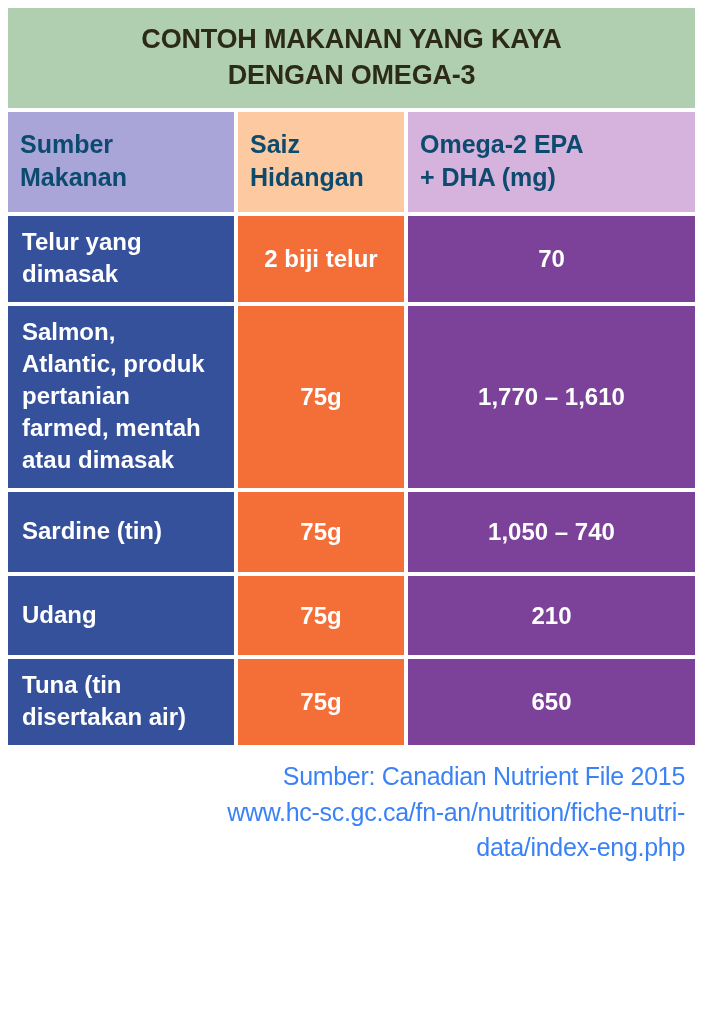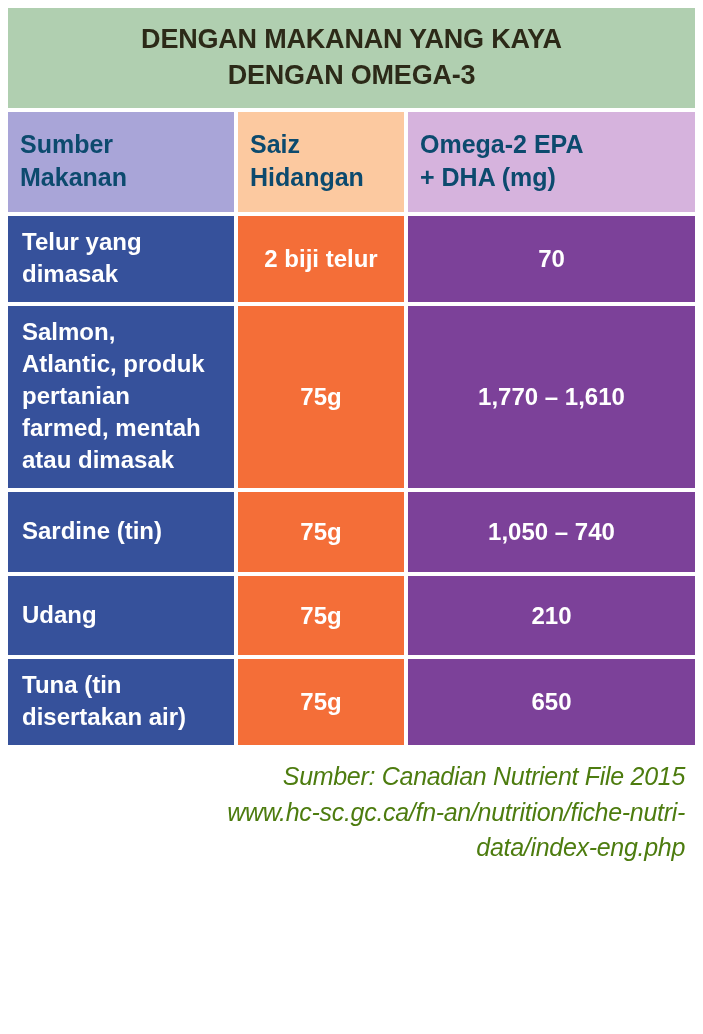--- a/index.html
+++ b/index.html
@@ -90,35 +90,34 @@
     background: #7c4199;
     justify-content: center;
     text-align: center;
     padding: 8px 6px;
   }
 
   .footer {
     margin-top: 10px;
     padding: 0 10px 0 12px;
     text-align: right;
-    font-style: italic;
     font-size: 25px;
     line-height: 1.42;
-    color: #4d7c0f;
+    color: #3b82f6;
     letter-spacing: -0.3px;
   }
   .footer-line { display: block; }
 </style>
 </head>
 <body>
 
 <div class="infographic">
 
   <div class="title-banner">
-    <span class="title-line">DENGAN MAKANAN YANG KAYA</span>
+    <span class="title-line">CONTOH MAKANAN YANG KAYA</span>
     <span class="title-line">DENGAN OMEGA-3</span>
   </div>
 
   <div class="table">
 
     <div class="row row-head">
       <div class="cell c1">
         <div>
           <span class="title-line">Sumber</span>
           <span class="title-line">Makanan</span>

